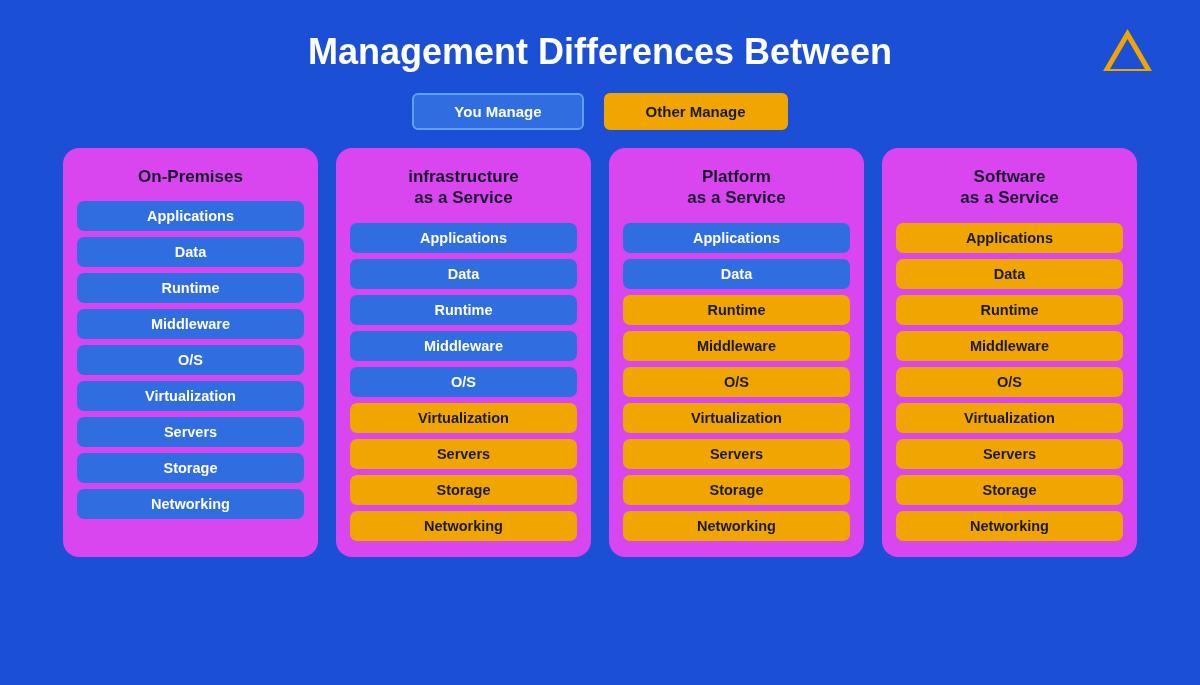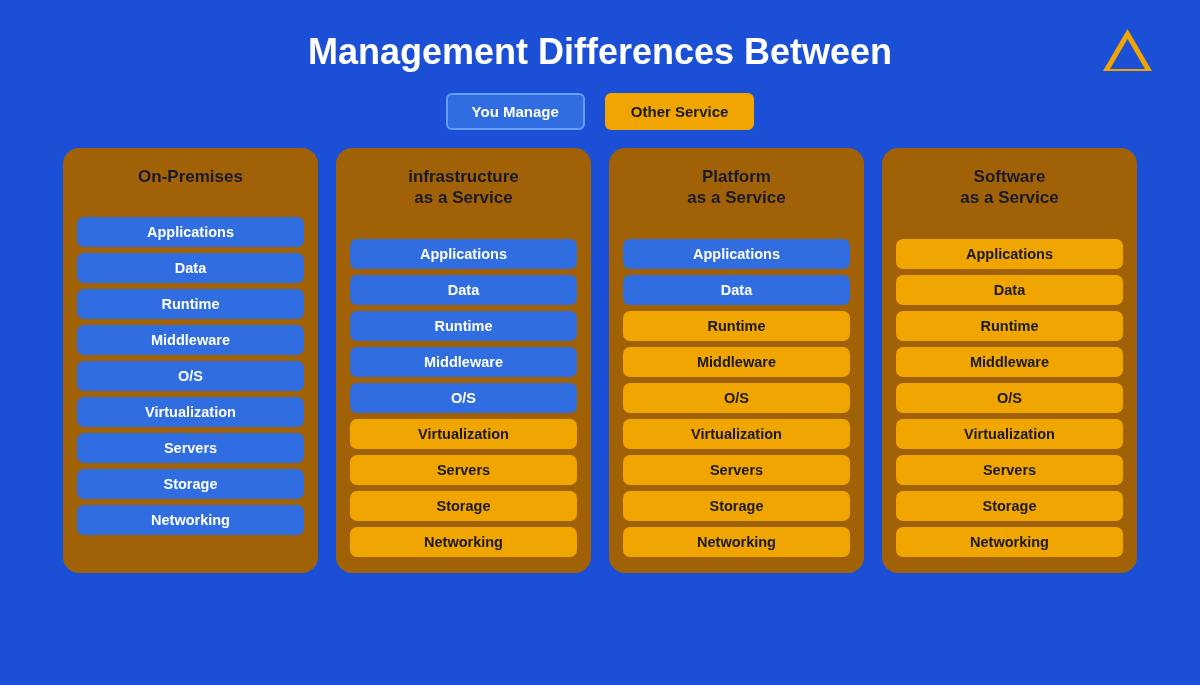--- a/index.html
+++ b/index.html
@@ -40,21 +40,21 @@
       height: 50px;
     }
 
     .legend-row {
       display: flex;
       gap: 20px;
       margin-bottom: 18px;
     }
 
     .legend-badge {
-      padding: 8px 24px;
+      padding: 8px 40px;
       border-radius: 6px;
       font-size: 15px;
       font-weight: 600;
       color: white;
     }
 
     .legend-you {
       background-color: #2f6de0;
       border: 2px solid #60a0ff;
     }
@@ -66,28 +66,28 @@
     }
 
     .columns-row {
       display: flex;
       gap: 18px;
       width: 100%;
       justify-content: center;
     }
 
     .column-card {
-      background: #a16207;
+      background: #d946ef;
       border-radius: 16px;
       padding: 18px 14px 16px;
       width: 255px;
       display: flex;
       flex-direction: column;
       align-items: center;
-      gap: 16px;
+      gap: 0;
     }
 
     .column-title {
       font-size: 17px;
       font-weight: 800;
       color: #1a1a2e;
       text-align: center;
       margin-bottom: 14px;
       line-height: 1.25;
     }
@@ -127,21 +127,21 @@
     <polygon points="27.5,4 52,46 3,46" fill="#f0a500" stroke="none"></polygon>
     <polygon points="27.5,14 45,44 10,44" fill="#1a4fd6" stroke="none"></polygon>
   </svg>
 
   <div class="title">
     <span>Management Differences Between</span><br>
   </div>
 
   <div class="legend-row">
     <div class="legend-badge legend-you">You Manage</div>
-    <div class="legend-badge legend-other">Other Service</div>
+    <div class="legend-badge legend-other">Other Manage</div>
   </div>
 
   <div class="columns-row" id="columns-row">
   <div class="column-card">
         <div class="column-title">On-Premises</div>
         <div class="item-list">
           <div class="item-badge item-blue">Applications</div>
           <div class="item-badge item-blue">Data</div>
           <div class="item-badge item-blue">Runtime</div>
           <div class="item-badge item-blue">Middleware</div>

